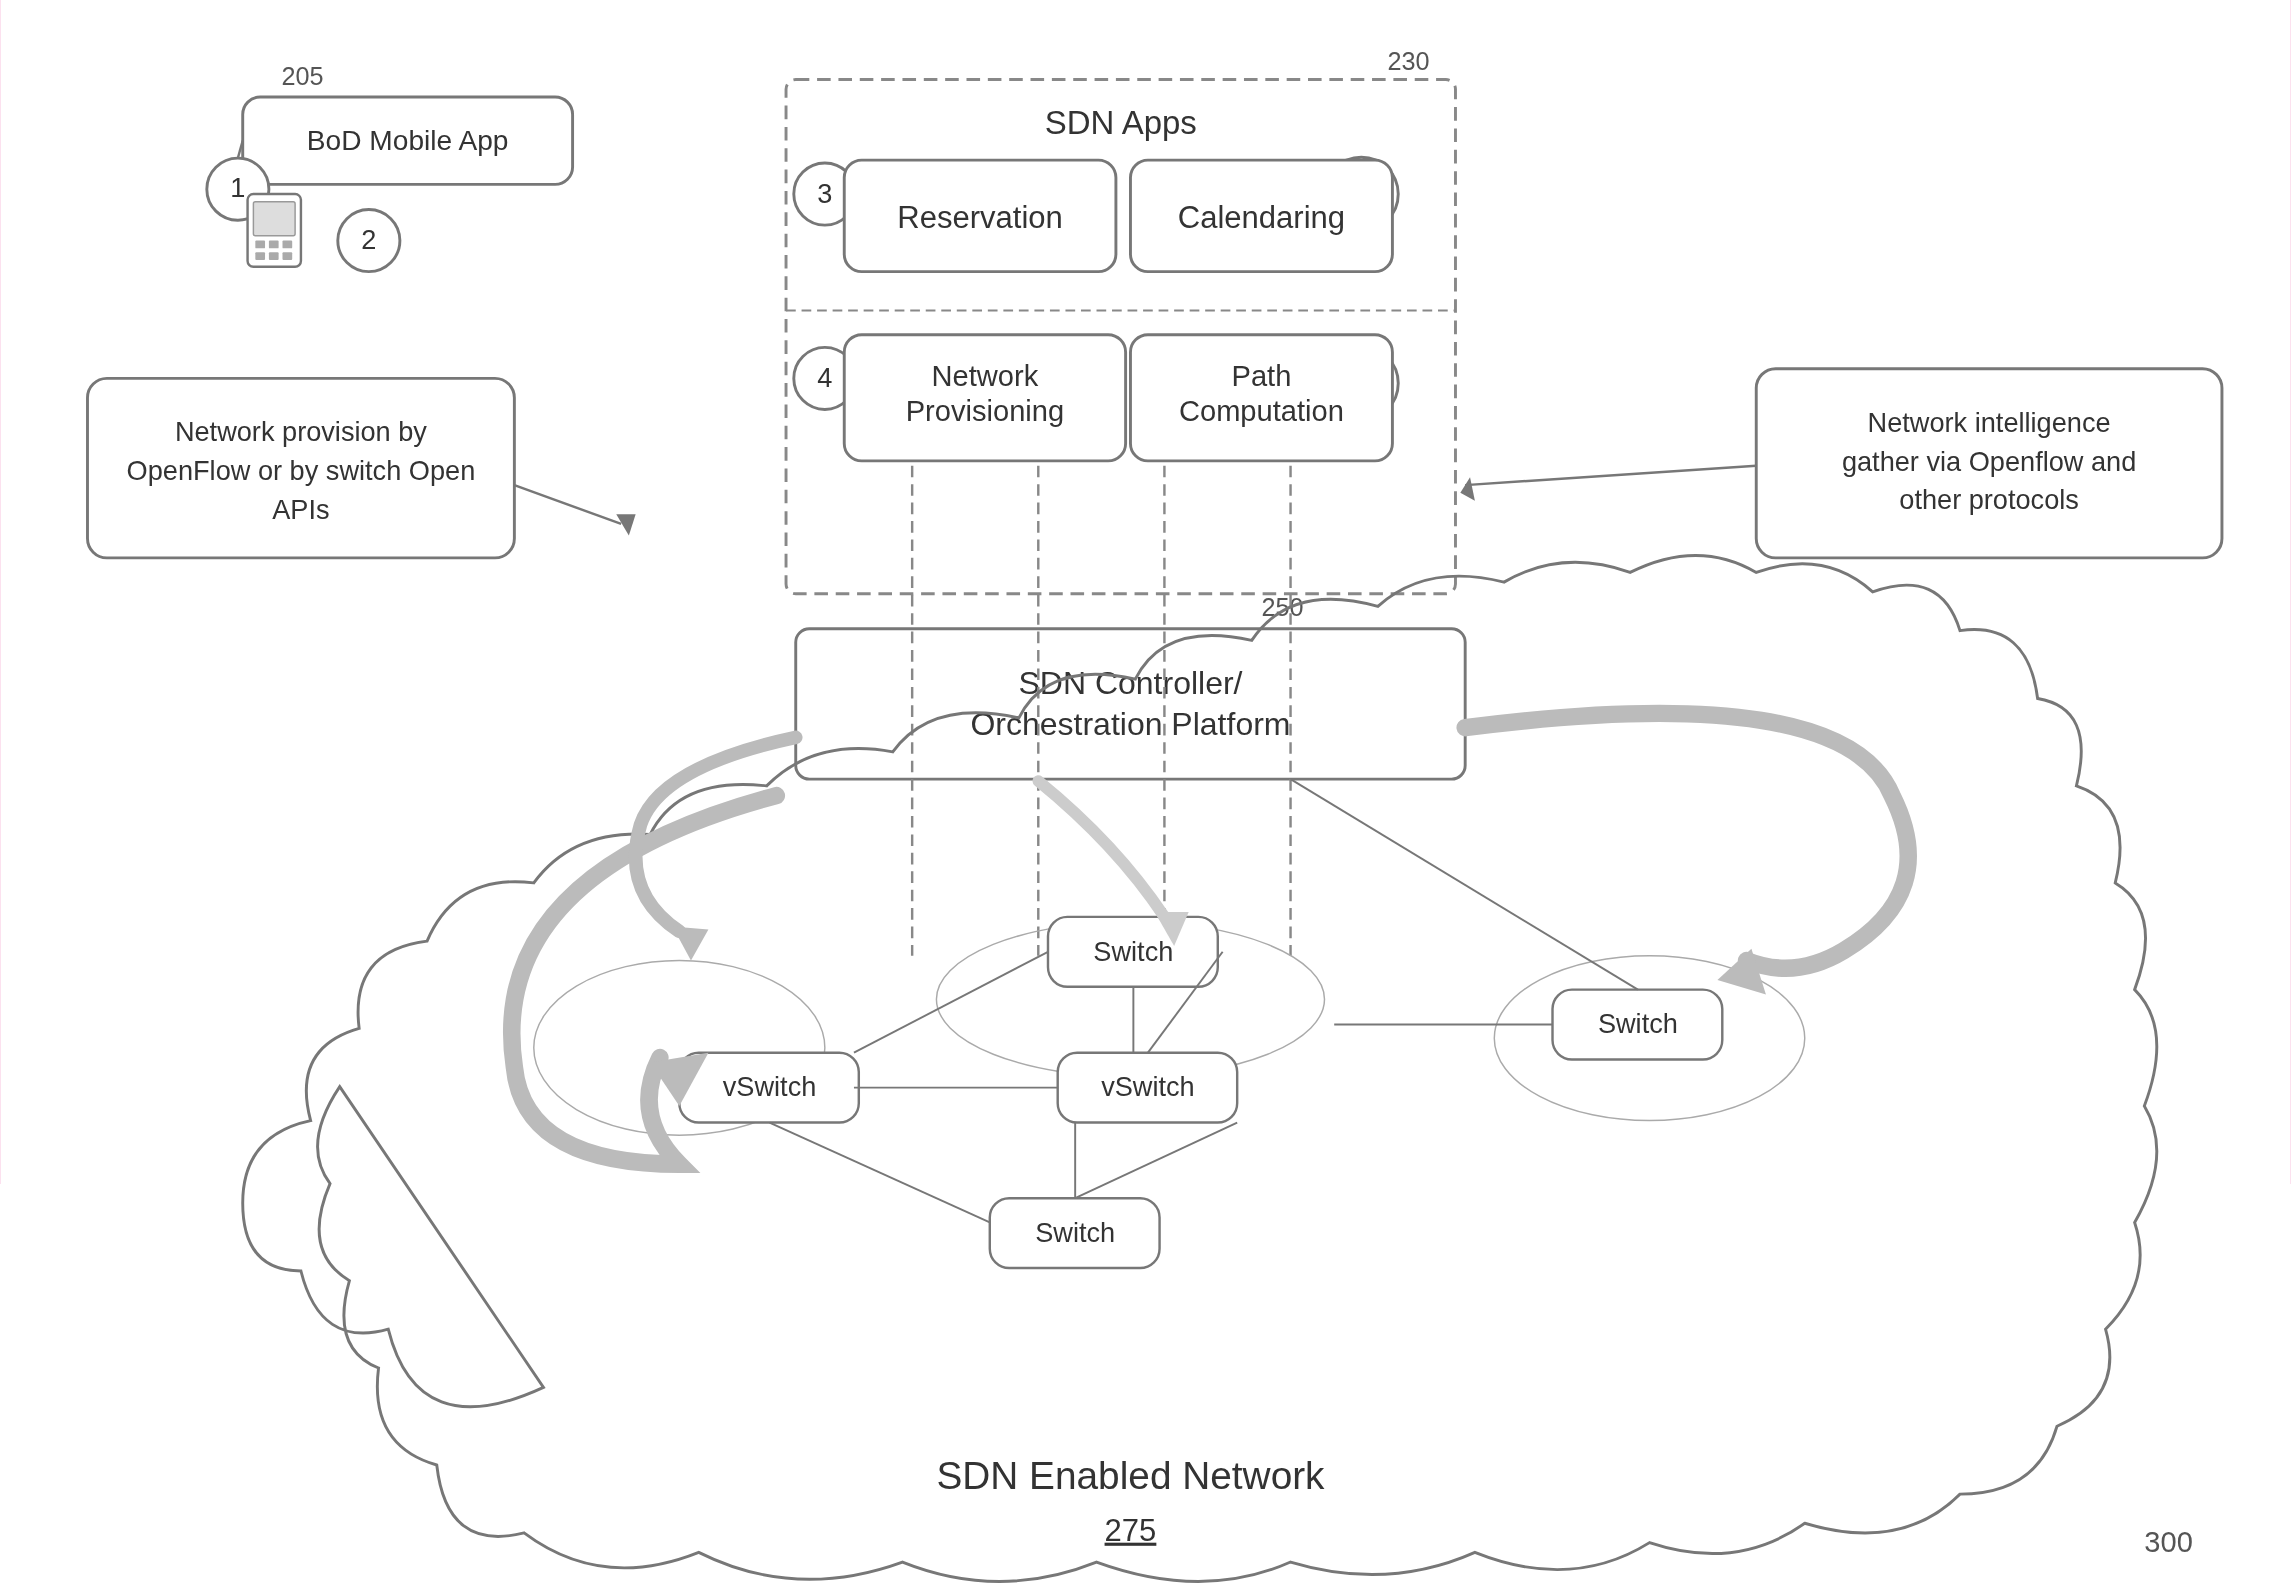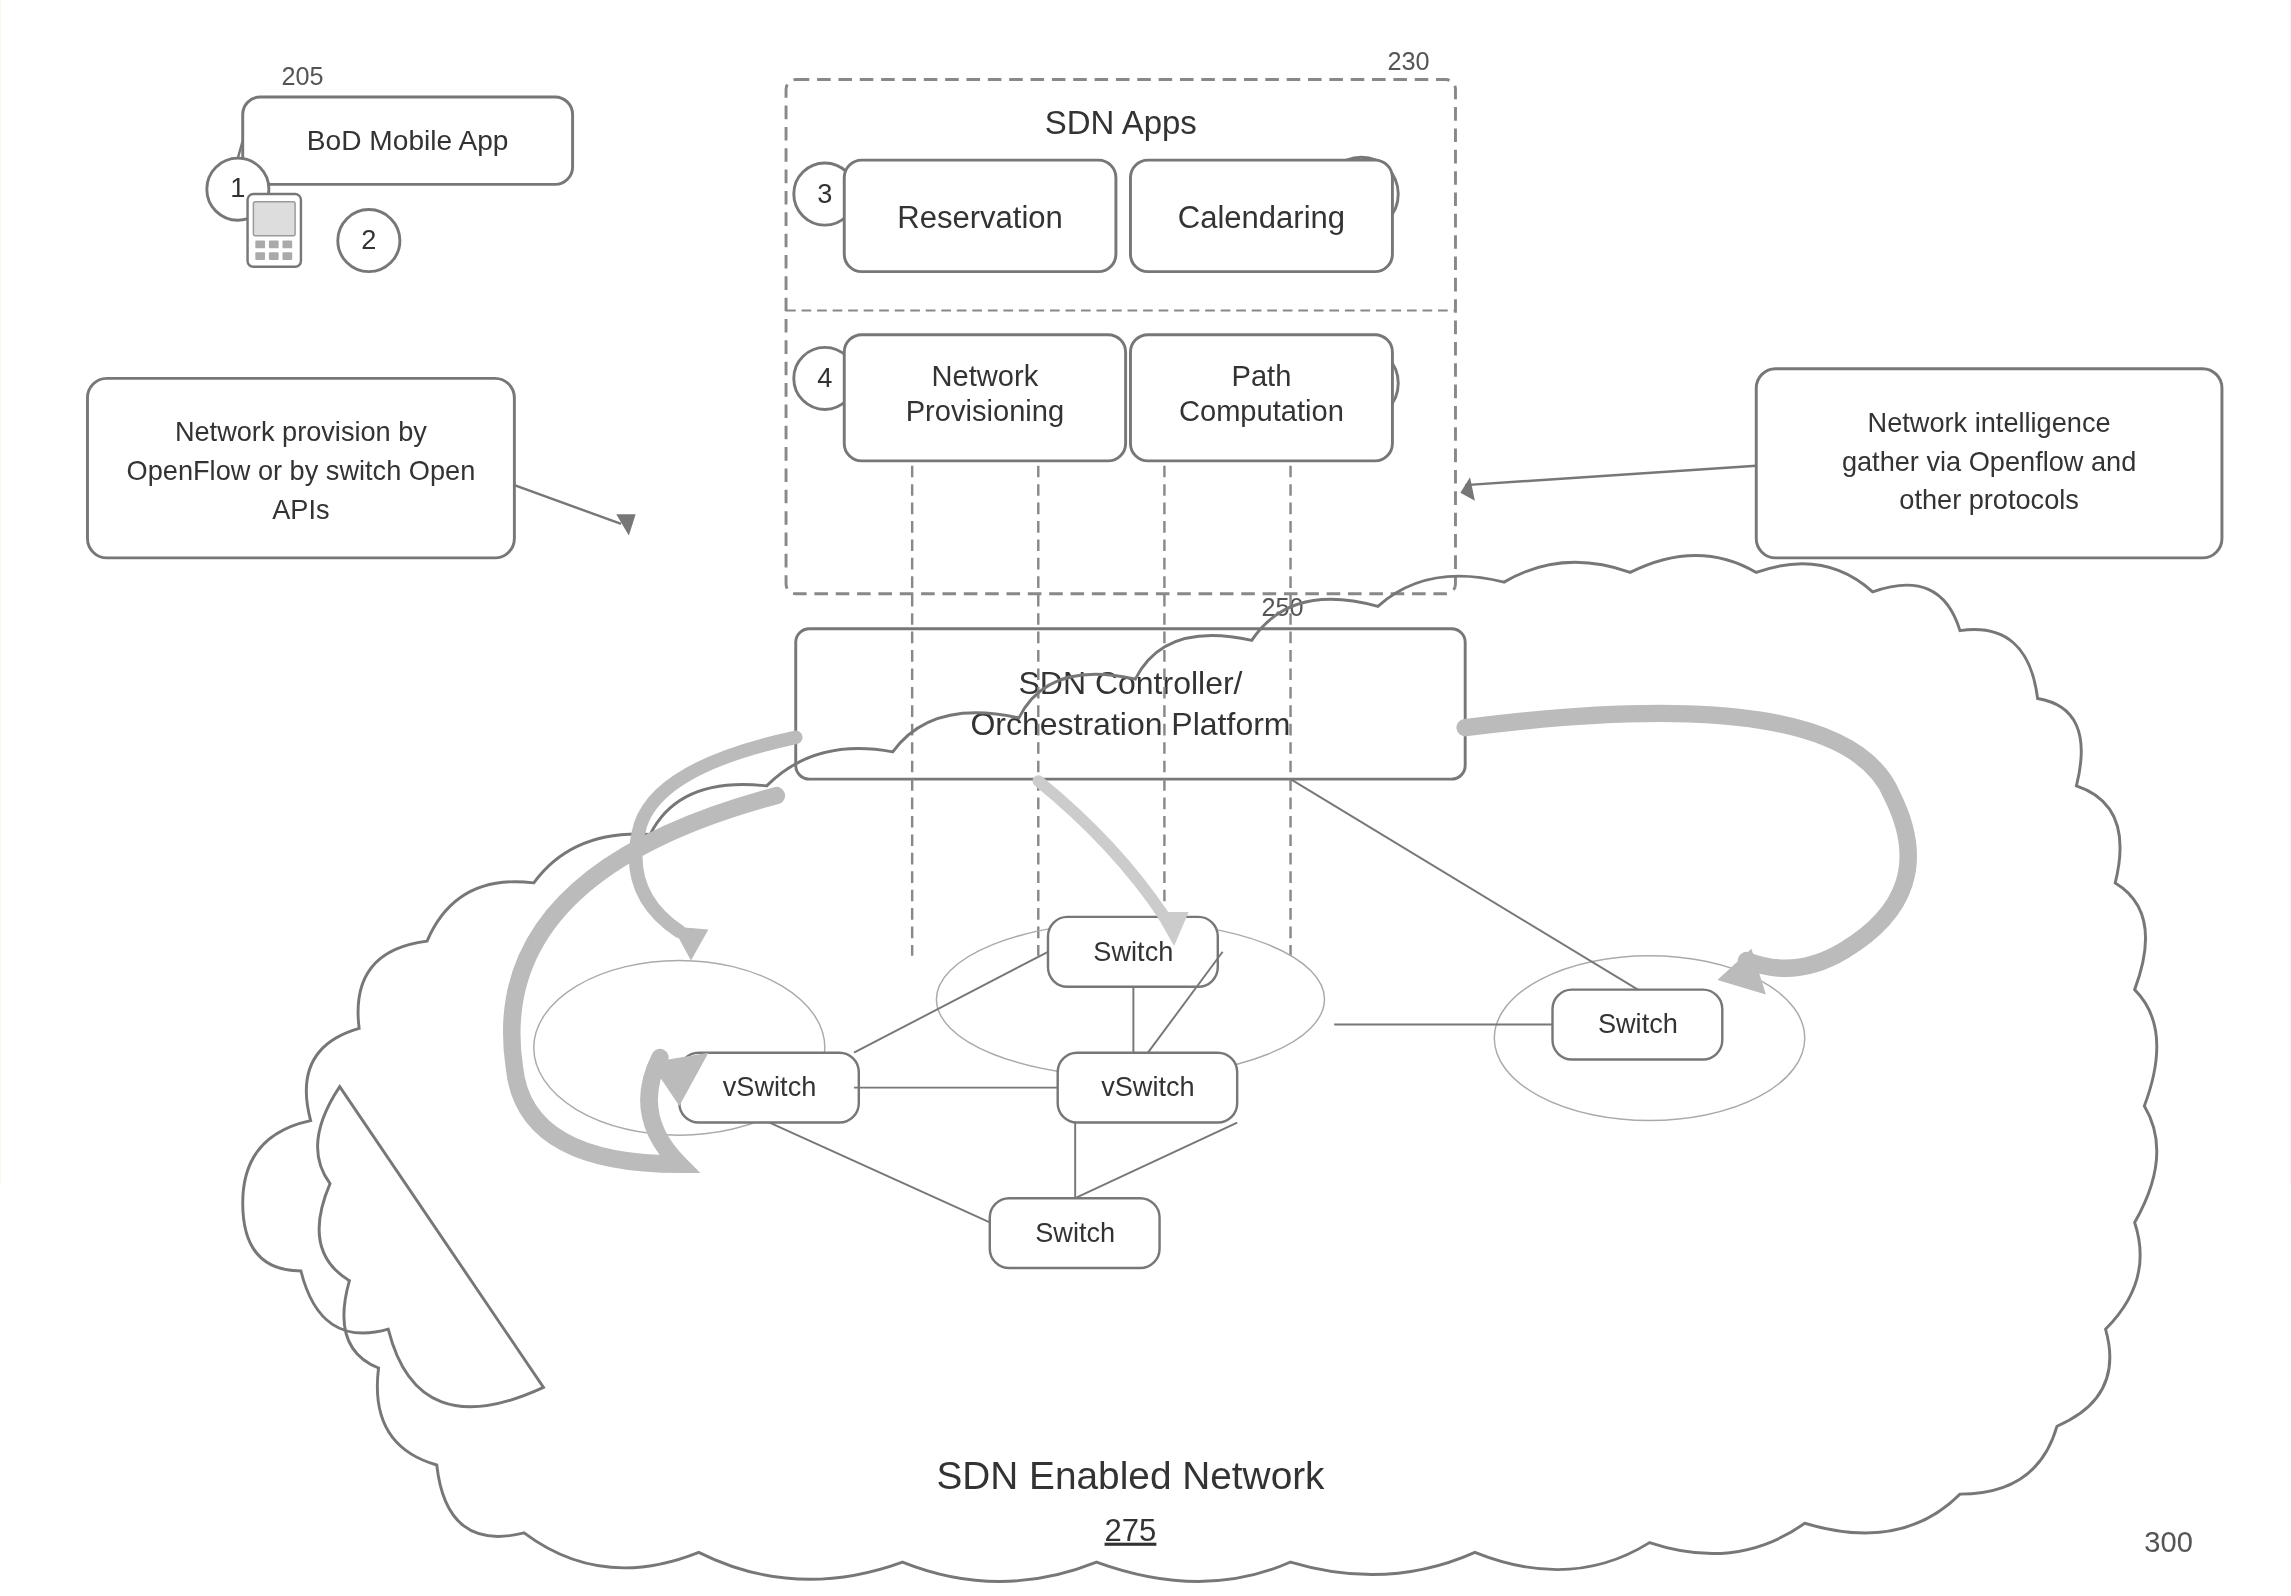--- a/index.html
+++ b/index.html
@@ -8,21 +8,21 @@
       font-family: Arial, sans-serif;
       width: 2291px;
       height: 1596px;
       position: relative;
       overflow: hidden;
     }
     .diagram-container {
       width: 2291px;
       height: 1184px;
       position: relative;
-      background: #fdba74;
+      background: #ec4899;
     }
     svg.main-svg {
       position: absolute;
       top: 0; left: 0;
       width: 2291px;
       height: 1596px;
     }
   </style>
 </head>
 <body>

